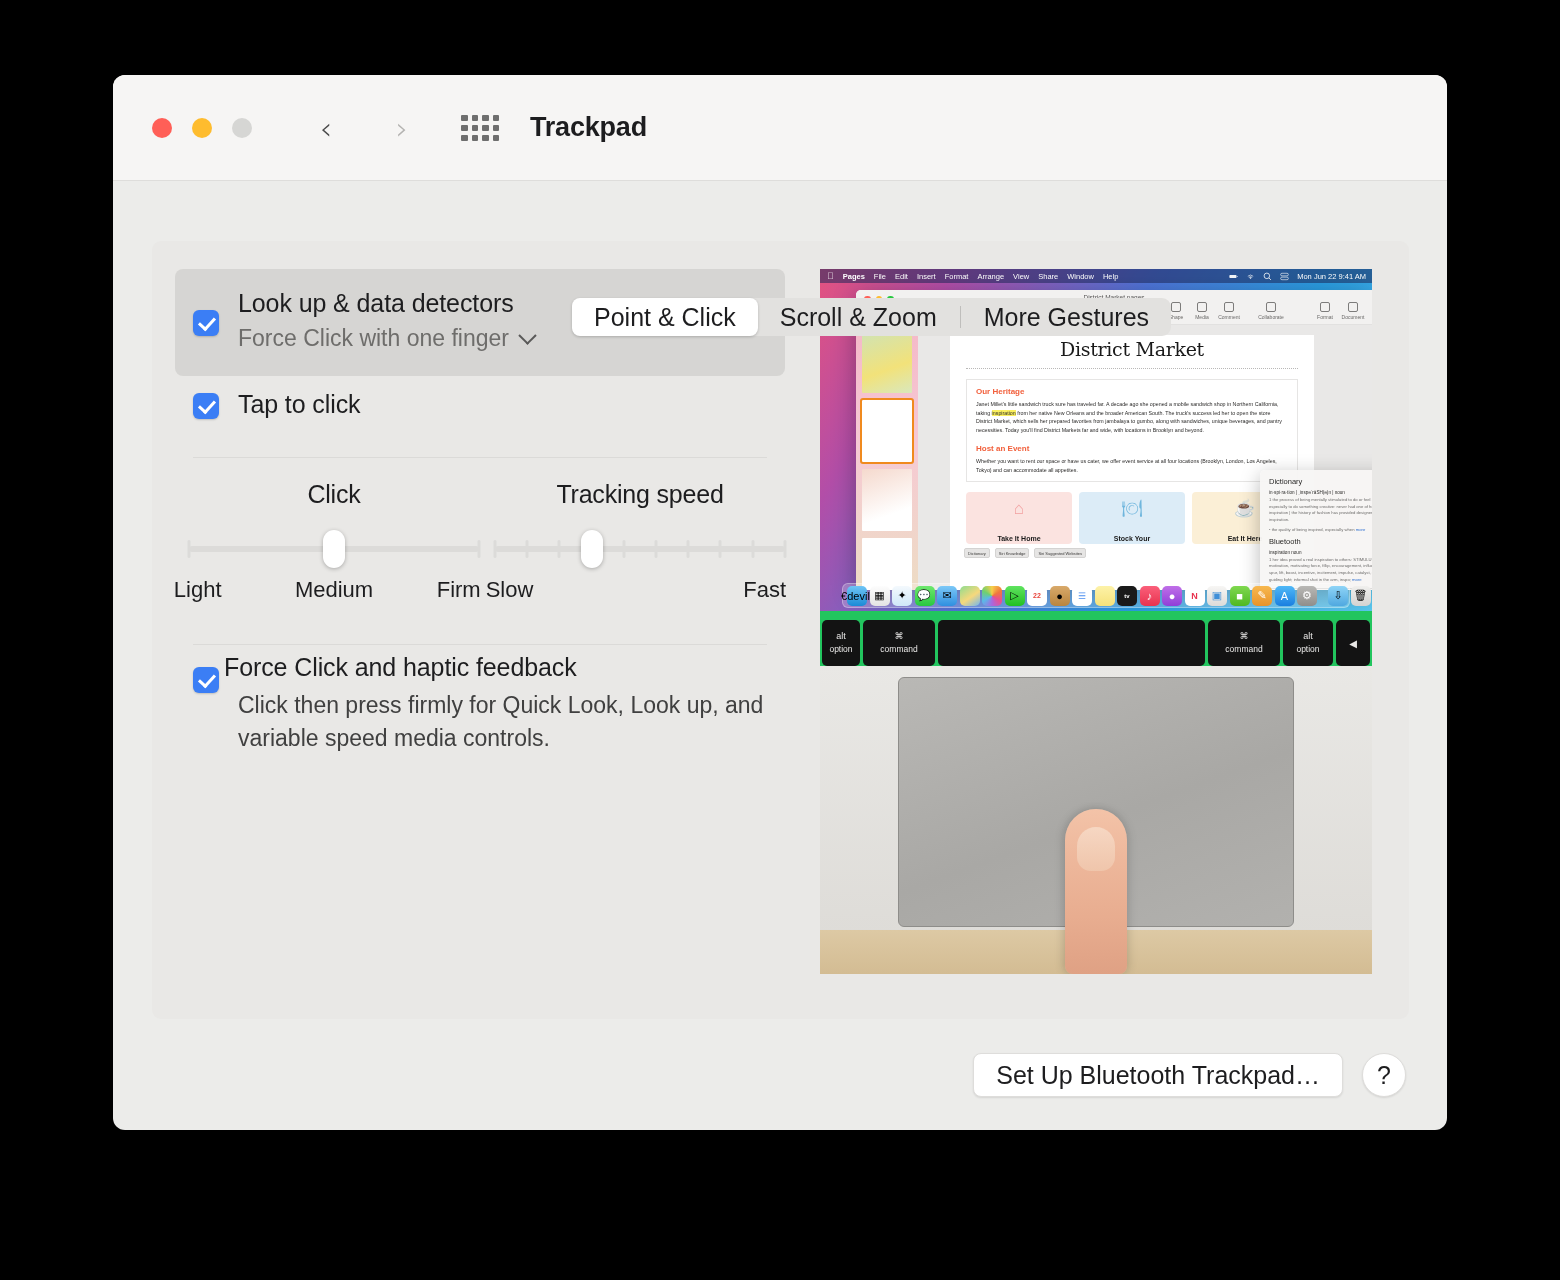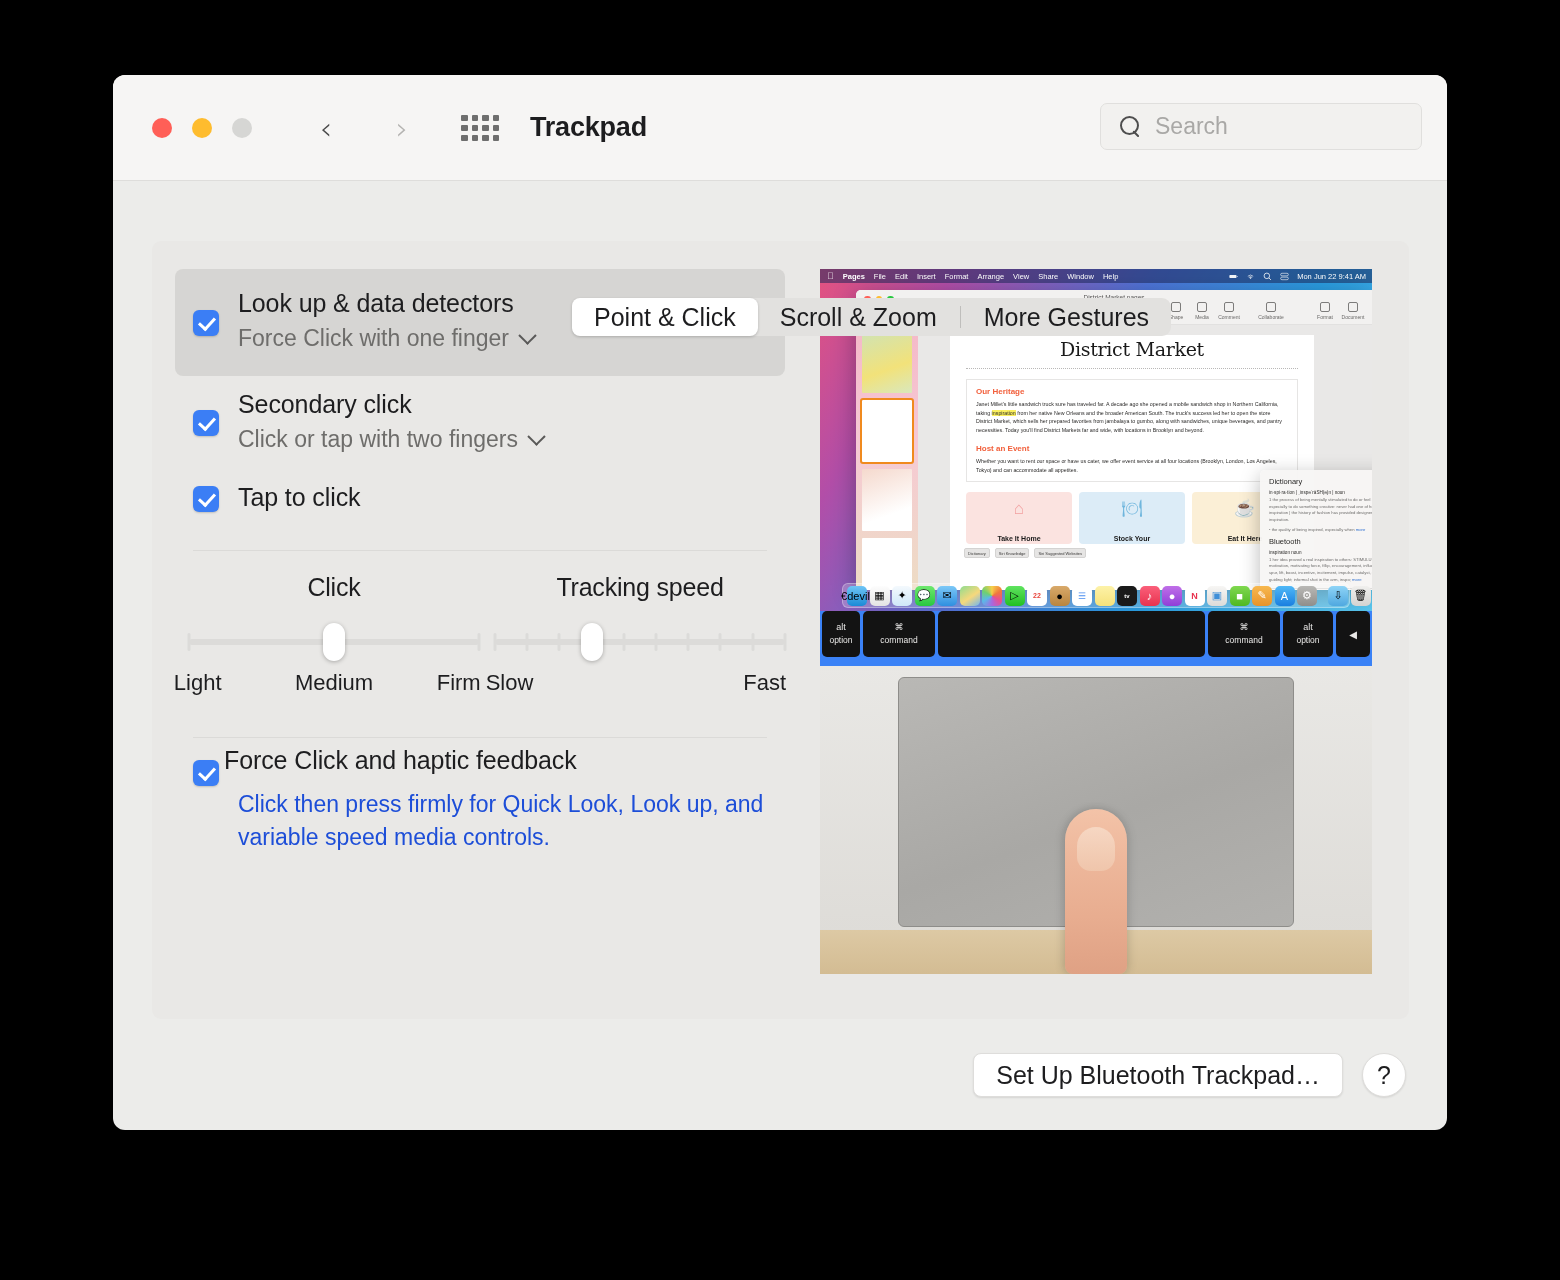--- a/index.html
+++ b/index.html
@@ -203,21 +203,21 @@
   .ends {
     position: relative; margin-top: 18px; height: 28px;
     font-size: 22px; color: #1d1d1f;
   }
   .ends span { position: absolute; white-space: nowrap; transform: translateX(-50%); }
 
   
   #forceblock { position: relative; padding: 8px 18px 0 18px; }
   #forceblock .cbx { top: 22px; transform: none; }
   #fc-title { margin-left: 31px; font-size: 25px; color: #1d1d1f; letter-spacing: -.1px; }
-  #fc-desc  { margin-left: 45px; font-size: 23px; color: #1d4ed8; line-height: 1.42; margin-top: 13px; max-width: 530px; }
+  #fc-desc  { margin-left: 45px; font-size: 23px; color: #404040; line-height: 1.42; margin-top: 7px; max-width: 530px; }
 
   
   #preview {
     position: absolute; left: 668px; top: 28px;
     width: 552px; height: 705px;
     background: #111; overflow: hidden;
   }
 
   
   #mac-screen {
@@ -340,22 +340,22 @@
     display: flex; align-items: center; gap: 2.5px;
     padding: 0 4px;
   }
   .dock-ico { width: 20px; height: 20px; border-radius: 5px; flex: none;
     display:flex; align-items:center; justify-content:center; font-size: 11px; }
   .dock-sep { width: 1px; height: 18px; background: rgba(255,255,255,.4); margin: 0 3px; }
 
   
   #kbd {
     position: absolute; left: 0; top: 342px; width: 552px; height: 55px;
-    background: #3b82f6;
-    display: flex; align-items: flex-start; gap: 3px;
+    background: #22c55e;
+    display: flex; align-items: flex-end; gap: 3px;
     padding: 0 2px;
   }
   .key {
     background: #131313; color: #e9e8e7;
     border-radius: 5px; height: 46px;
     display: flex; flex-direction: column; align-items: center; justify-content: center;
     font-size: 8.5px; line-height: 1.5;
   }
   .key .top { font-size: 9px; }
   #k-opt-l { width: 38px; }
@@ -446,24 +446,20 @@
         <i></i>
         <i></i>
         <i></i>
         <i></i>
         <i></i>
         <i></i>
     </div>
 
     <div id="win-title">Trackpad</div>
 
-    <div id="searchbox">
-      <div id="search-icon"></div>
-      <input id="search-input" type="text" placeholder="Search" style="">
-    </div>
   </div>
 
   <div id="tabbar">
     <div class="tab active">Point &amp; Click</div>
     <div class="tab">Scroll &amp; Zoom</div>
     <div class="tabsep"></div>
     <div class="tab">More Gestures</div>
   </div>
 
   <div id="panel">
@@ -474,30 +470,20 @@
         <div class="cbx"></div>
         <div class="opt-body">
           <div class="opt-title">Look up &amp; data detectors</div>
           <div class="opt-sub">
             <span>Force Click with one finger</span>
             <span class="chev"></span>
           </div>
         </div>
       </div>
 
-      <div class="opt-row">
-        <div class="cbx"></div>
-        <div class="opt-body">
-          <div class="opt-title">Secondary click</div>
-          <div class="opt-sub">
-            <span>Click or tap with two fingers</span>
-            <span class="chev"></span>
-          </div>
-        </div>
-      </div>
 
       <div class="opt-row">
         <div class="cbx"></div>
         <div class="opt-body">
           <div class="opt-title">Tap to click</div>
         </div>
       </div>
 
       <div class="divider"></div>
 

